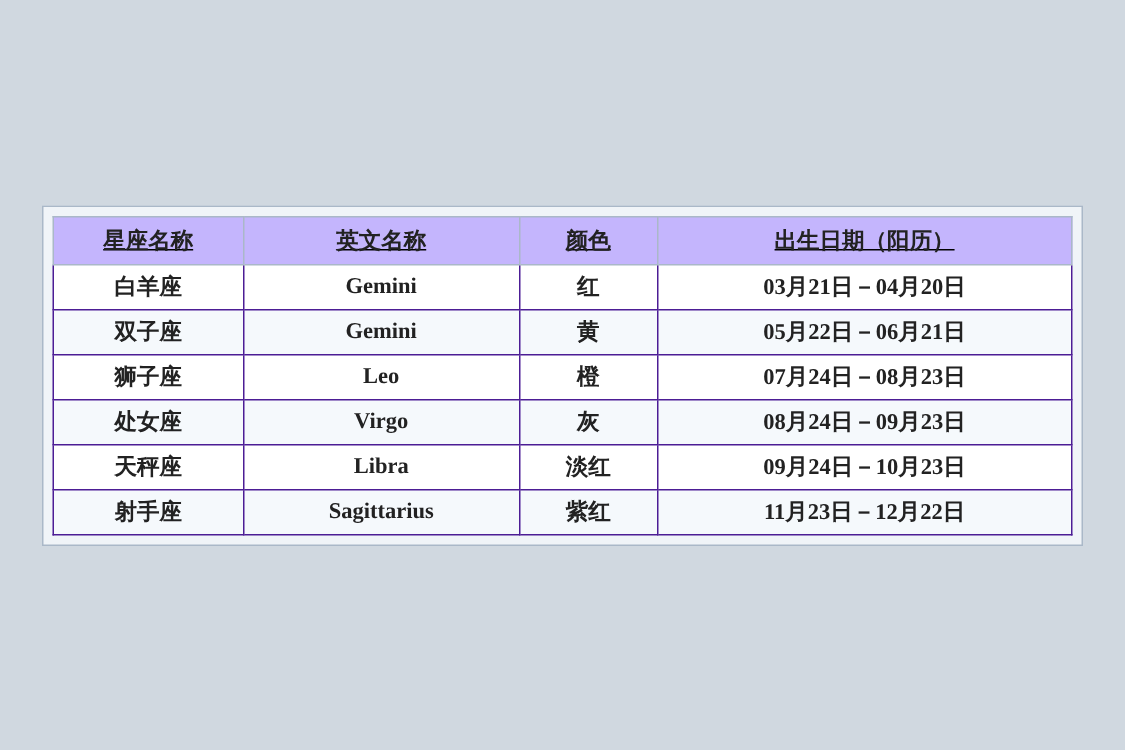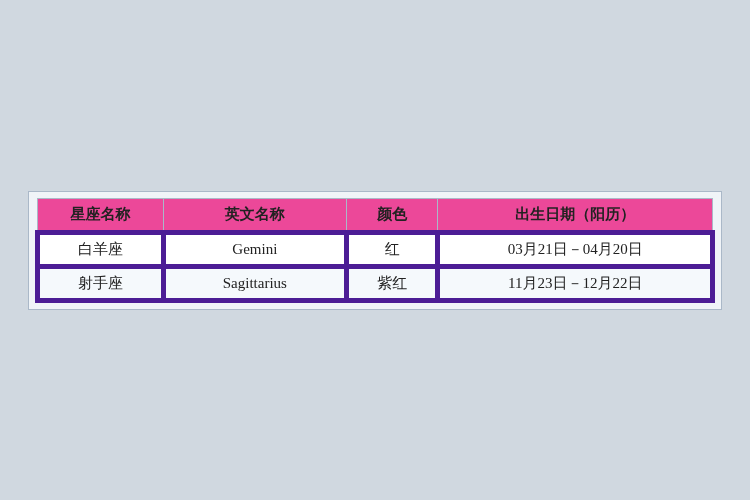--- a/index.html
+++ b/index.html
@@ -24,46 +24,48 @@
       border: 1px solid #aab8c8;
       padding: 6px;
     }
 
     table {
       border-collapse: collapse;
       width: 680px;
     }
 
     thead tr {
-      background-color: #ec4899;
+      background-color: #c4b5fd;
+      text-decoration: underline;
     }
 
     thead th {
       border: 1px solid #aab8c8;
       padding: 6px 14px;
       text-align: center;
       font-weight: bold;
       color: #222;
       font-size: 15px;
     }
 
     tbody tr {
       background-color: #ffffff;
     }
 
     tbody tr:nth-child(even) {
       background-color: #f5f9fc;
     }
 
     tbody td {
-      border: 5px solid #4c1d95;
+      border: 1px solid #4c1d95;
       padding: 5px 14px;
       text-align: center;
       color: #222;
       font-size: 15px;
+      font-weight: bold;
     }
 
     .col-cn { width: 110px; }
     .col-en { width: 160px; }
     .col-color { width: 80px; }
     .col-date { width: 240px; }
   </style>
 </head>
 <body>
 
@@ -78,20 +80,44 @@
       </tr>
     </thead>
     <tbody id="table-body">
     <tr>
           <td>白羊座</td>
           <td>Gemini</td>
           <td>红</td>
           <td>03月21日－04月20日</td>
         </tr>
         <tr>
+          <td>双子座</td>
+          <td>Gemini</td>
+          <td>黄</td>
+          <td>05月22日－06月21日</td>
+        </tr>
+        <tr>
+          <td>狮子座</td>
+          <td>Leo</td>
+          <td>橙</td>
+          <td>07月24日－08月23日</td>
+        </tr>
+        <tr>
+          <td>处女座</td>
+          <td>Virgo</td>
+          <td>灰</td>
+          <td>08月24日－09月23日</td>
+        </tr>
+        <tr>
+          <td>天秤座</td>
+          <td>Libra</td>
+          <td>淡红</td>
+          <td>09月24日－10月23日</td>
+        </tr>
+        <tr>
           <td>射手座</td>
           <td>Sagittarius</td>
           <td>紫红</td>
           <td>11月23日－12月22日</td>
         </tr>
       </tbody>
   </table>
 </div>
 
 </body></html>

